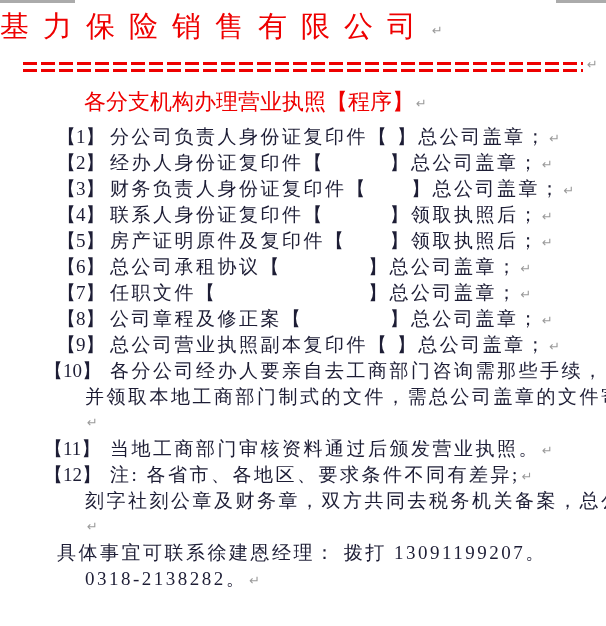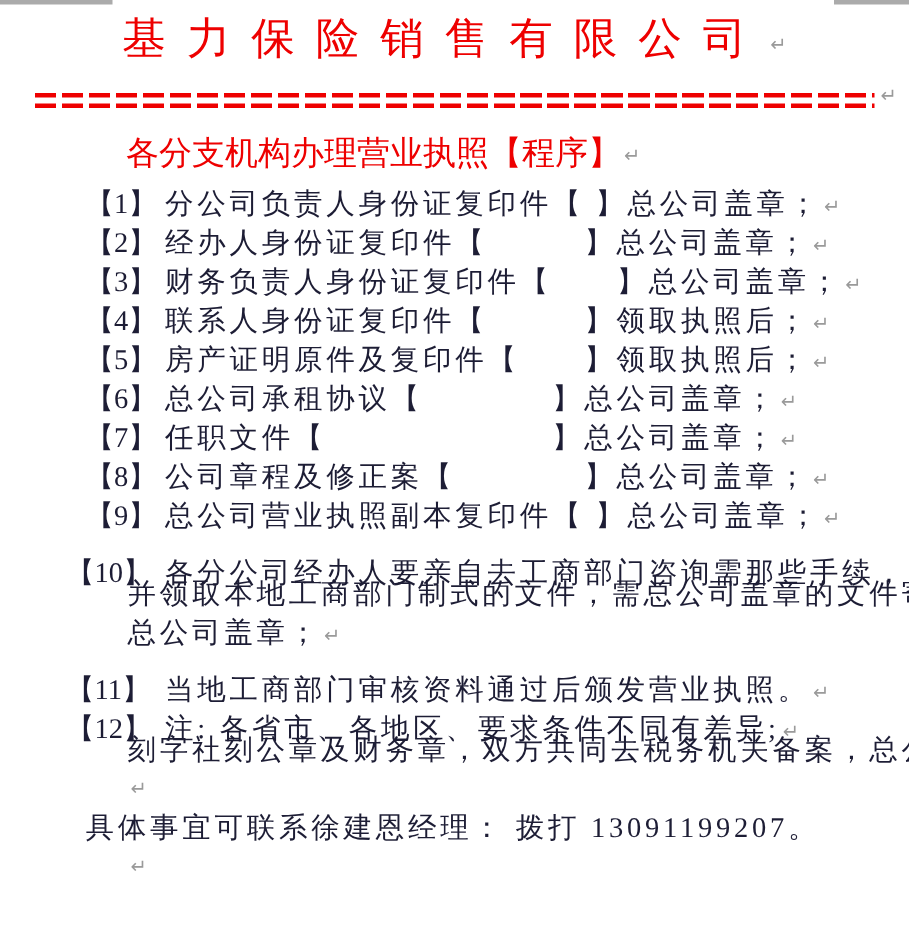--- a/index.html
+++ b/index.html
@@ -5,21 +5,21 @@
   html,body{margin:0;padding:0;}
   body{
     width:606px;height:626px;background:#ffffff;overflow:hidden;position:relative;
     font-family:"Liberation Serif","DejaVu Serif",serif;
   }
   .ruler-bar{position:absolute;top:0;height:3px;background:#ababab;}
   .ruler-bar.left{left:0;width:75px;}
   .ruler-bar.right{left:556px;width:50px;}
 
   .title-line{
-    margin-top:7px;text-align:center;white-space:nowrap;
+    margin-top:7px;text-align:left;white-space:nowrap;
     font-size:29px;line-height:38px;letter-spacing:14px;font-weight:400;
   }
   .red{color:#ee0000;}
   .mark{
     font-family:"DejaVu Sans",sans-serif;color:#9a9a9a;font-size:13px;
     letter-spacing:0;margin-left:2px;vertical-align:1px;
   }
   .divider-wrap{
     position:absolute;left:23px;top:60px;width:578px;height:12px;
     display:flex;align-items:flex-end;
@@ -40,21 +40,21 @@
     font-size:22px;line-height:28px;font-weight:normal;
   }
 
   .list{
     position:absolute;left:0;top:124px;width:606px;
     padding-left:57px;box-sizing:border-box;
     color:#1d1d35;font-size:19px;letter-spacing:2.5px;
   }
   .row{display:flex;align-items:baseline;height:26px;line-height:26px;white-space:nowrap;}
   .num{flex:0 0 auto;width:53px;letter-spacing:0;}
-  .num.wide{width:66px;margin-left:-13px;margin-top:12px;}
+  .num.wide{width:66px;margin-left:-13px;}
   .cont-spacer{flex:0 0 auto;width:28px;}
   .txt{flex:0 0 auto;}
 </style>
 </head>
 <body>
 
 <div class="ruler-bar left"></div>
 <div class="ruler-bar right"></div>
 
 <div class="title-line red"><span>基力保险销售有限公司</span><span class="mark">↵</span></div>
@@ -115,21 +115,20 @@
     <div class="row">
       <span class="num wide">【10】</span>
       <span class="txt">各分公司经办人要亲自去工商部门咨询需那些手续，</span>
     </div>
     <div class="row">
       <span class="cont-spacer"></span>
       <span class="txt">并领取本地工商部门制式的文件，需总公司盖章的文件寄</span>
     </div>
     <div class="row">
       <span class="cont-spacer"></span>
-      <span class="txt">总公司盖章；</span>
       <span class="mark">↵</span>
     </div>
     <div class="row">
       <span class="num wide">【11】</span>
       <span class="txt">当地工商部门审核资料通过后颁发营业执照。</span>
       <span class="mark">↵</span>
     </div>
     <div class="row">
       <span class="num wide">【12】</span>
       <span class="txt">注: 各省市、各地区、要求条件不同有差异;</span>
@@ -141,15 +140,16 @@
     </div>
     <div class="row">
       <span class="cont-spacer"></span>
       <span class="mark">↵</span>
     </div>
     <div class="row">
       <span class="txt">具体事宜可联系徐建恩经理： 拨打  13091199207。</span>
     </div>
     <div class="row">
       <span class="cont-spacer"></span>
+      <span class="txt">0318-2138282。</span>
       <span class="mark">↵</span>
     </div>
   </div>
 
 </body></html>

